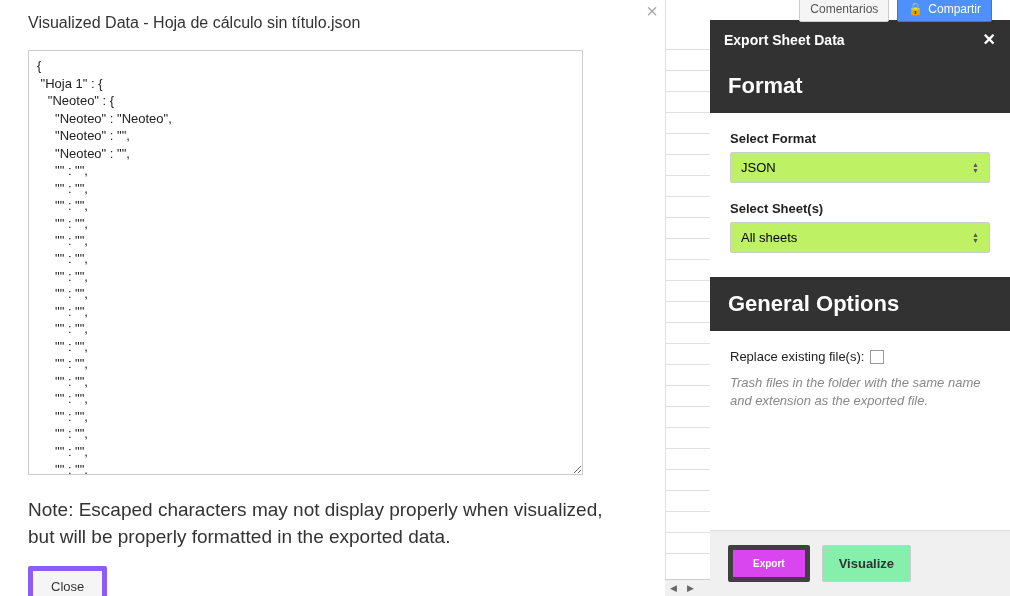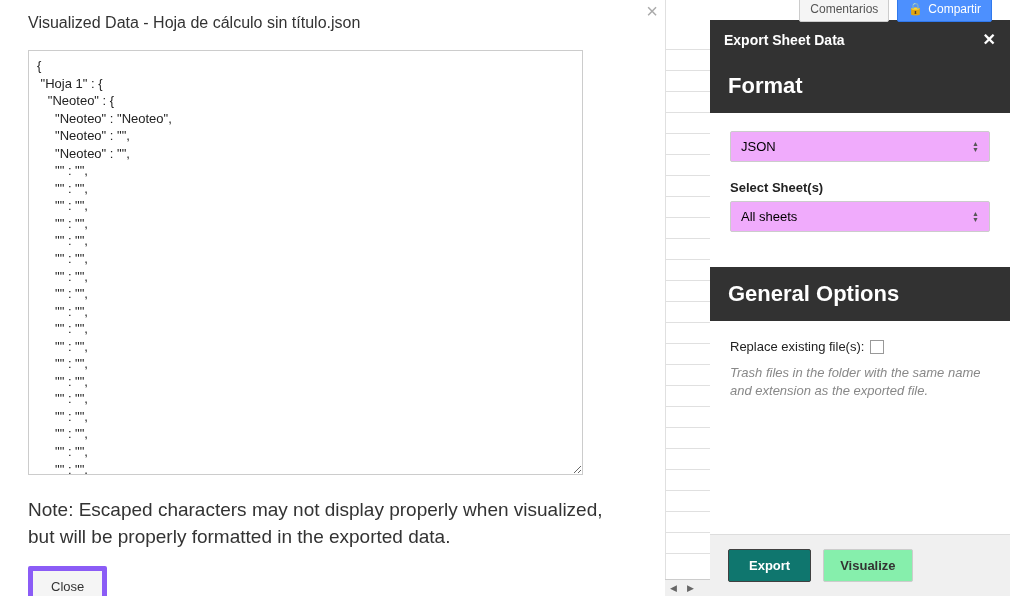--- a/index.html
+++ b/index.html
@@ -152,21 +152,21 @@
       color: #222;
       margin-bottom: 6px;
       display: block;
     }
     .select-box {
       width: 100%;
       border: 1px solid #ccc;
       border-radius: 2px;
       padding: 7px 10px;
       font-size: 13px;
-      background: #f0abfc;
+      background: #bef264;
       display: flex;
       justify-content: space-between;
       align-items: center;
       cursor: pointer;
       margin-bottom: 18px;
     }
     .select-box:last-child { margin-bottom: 0; }
     .updown-icon {
       display: flex;
       flex-direction: column;
@@ -199,26 +199,26 @@
       margin-bottom: 26px;
     }
     .sidebar-footer {
       background: #f0f0f0;
       border-top: 1px solid #ddd;
       padding: 14px 18px;
       display: flex;
       gap: 12px;
     }
     .btn-export {
-      background: #0f766e;
-      border: 1px solid #404040;
+      background: #d946ef;
+      border: 5px solid #404040;
       color: #fff;
       padding: 8px 20px;
       border-radius: 2px;
-      font-size: 13px;
+      font-size: 10px;
       font-weight: bold;
       cursor: pointer;
     }
     .btn-visualize {
       background: #86efac;
       border: 1px solid #ccc;
       color: #333;
       padding: 8px 16px;
       border-radius: 2px;
       font-size: 13px;
@@ -326,29 +326,30 @@
 </div>
 
 <div class="sidebar">
   <div class="sidebar-header">
     <span>Export Sheet Data</span>
     <span class="sidebar-close">✕</span>
   </div>
   <div class="sidebar-body">
     <div class="section-heading">Format</div>
     <div class="section-content">
+      <label class="field-label">Select Format</label>
       <div class="select-box">
         <span>JSON</span>
         <span class="updown-icon">
             <span>▲</span>
             <span>▼</span>
           </span>
       </div>
       <label class="field-label">Select Sheet(s)</label>
-      <div class="select-box" style="margin-bottom:11px;">
+      <div class="select-box" style="margin-bottom:0;">
         <span>All sheets</span>
         <span class="updown-icon">
             <span>▲</span>
             <span>▼</span>
           </span>
       </div>
     </div>
     <div class="section-heading">General Options</div>
     <div class="section-content">
       <div class="option-row">

